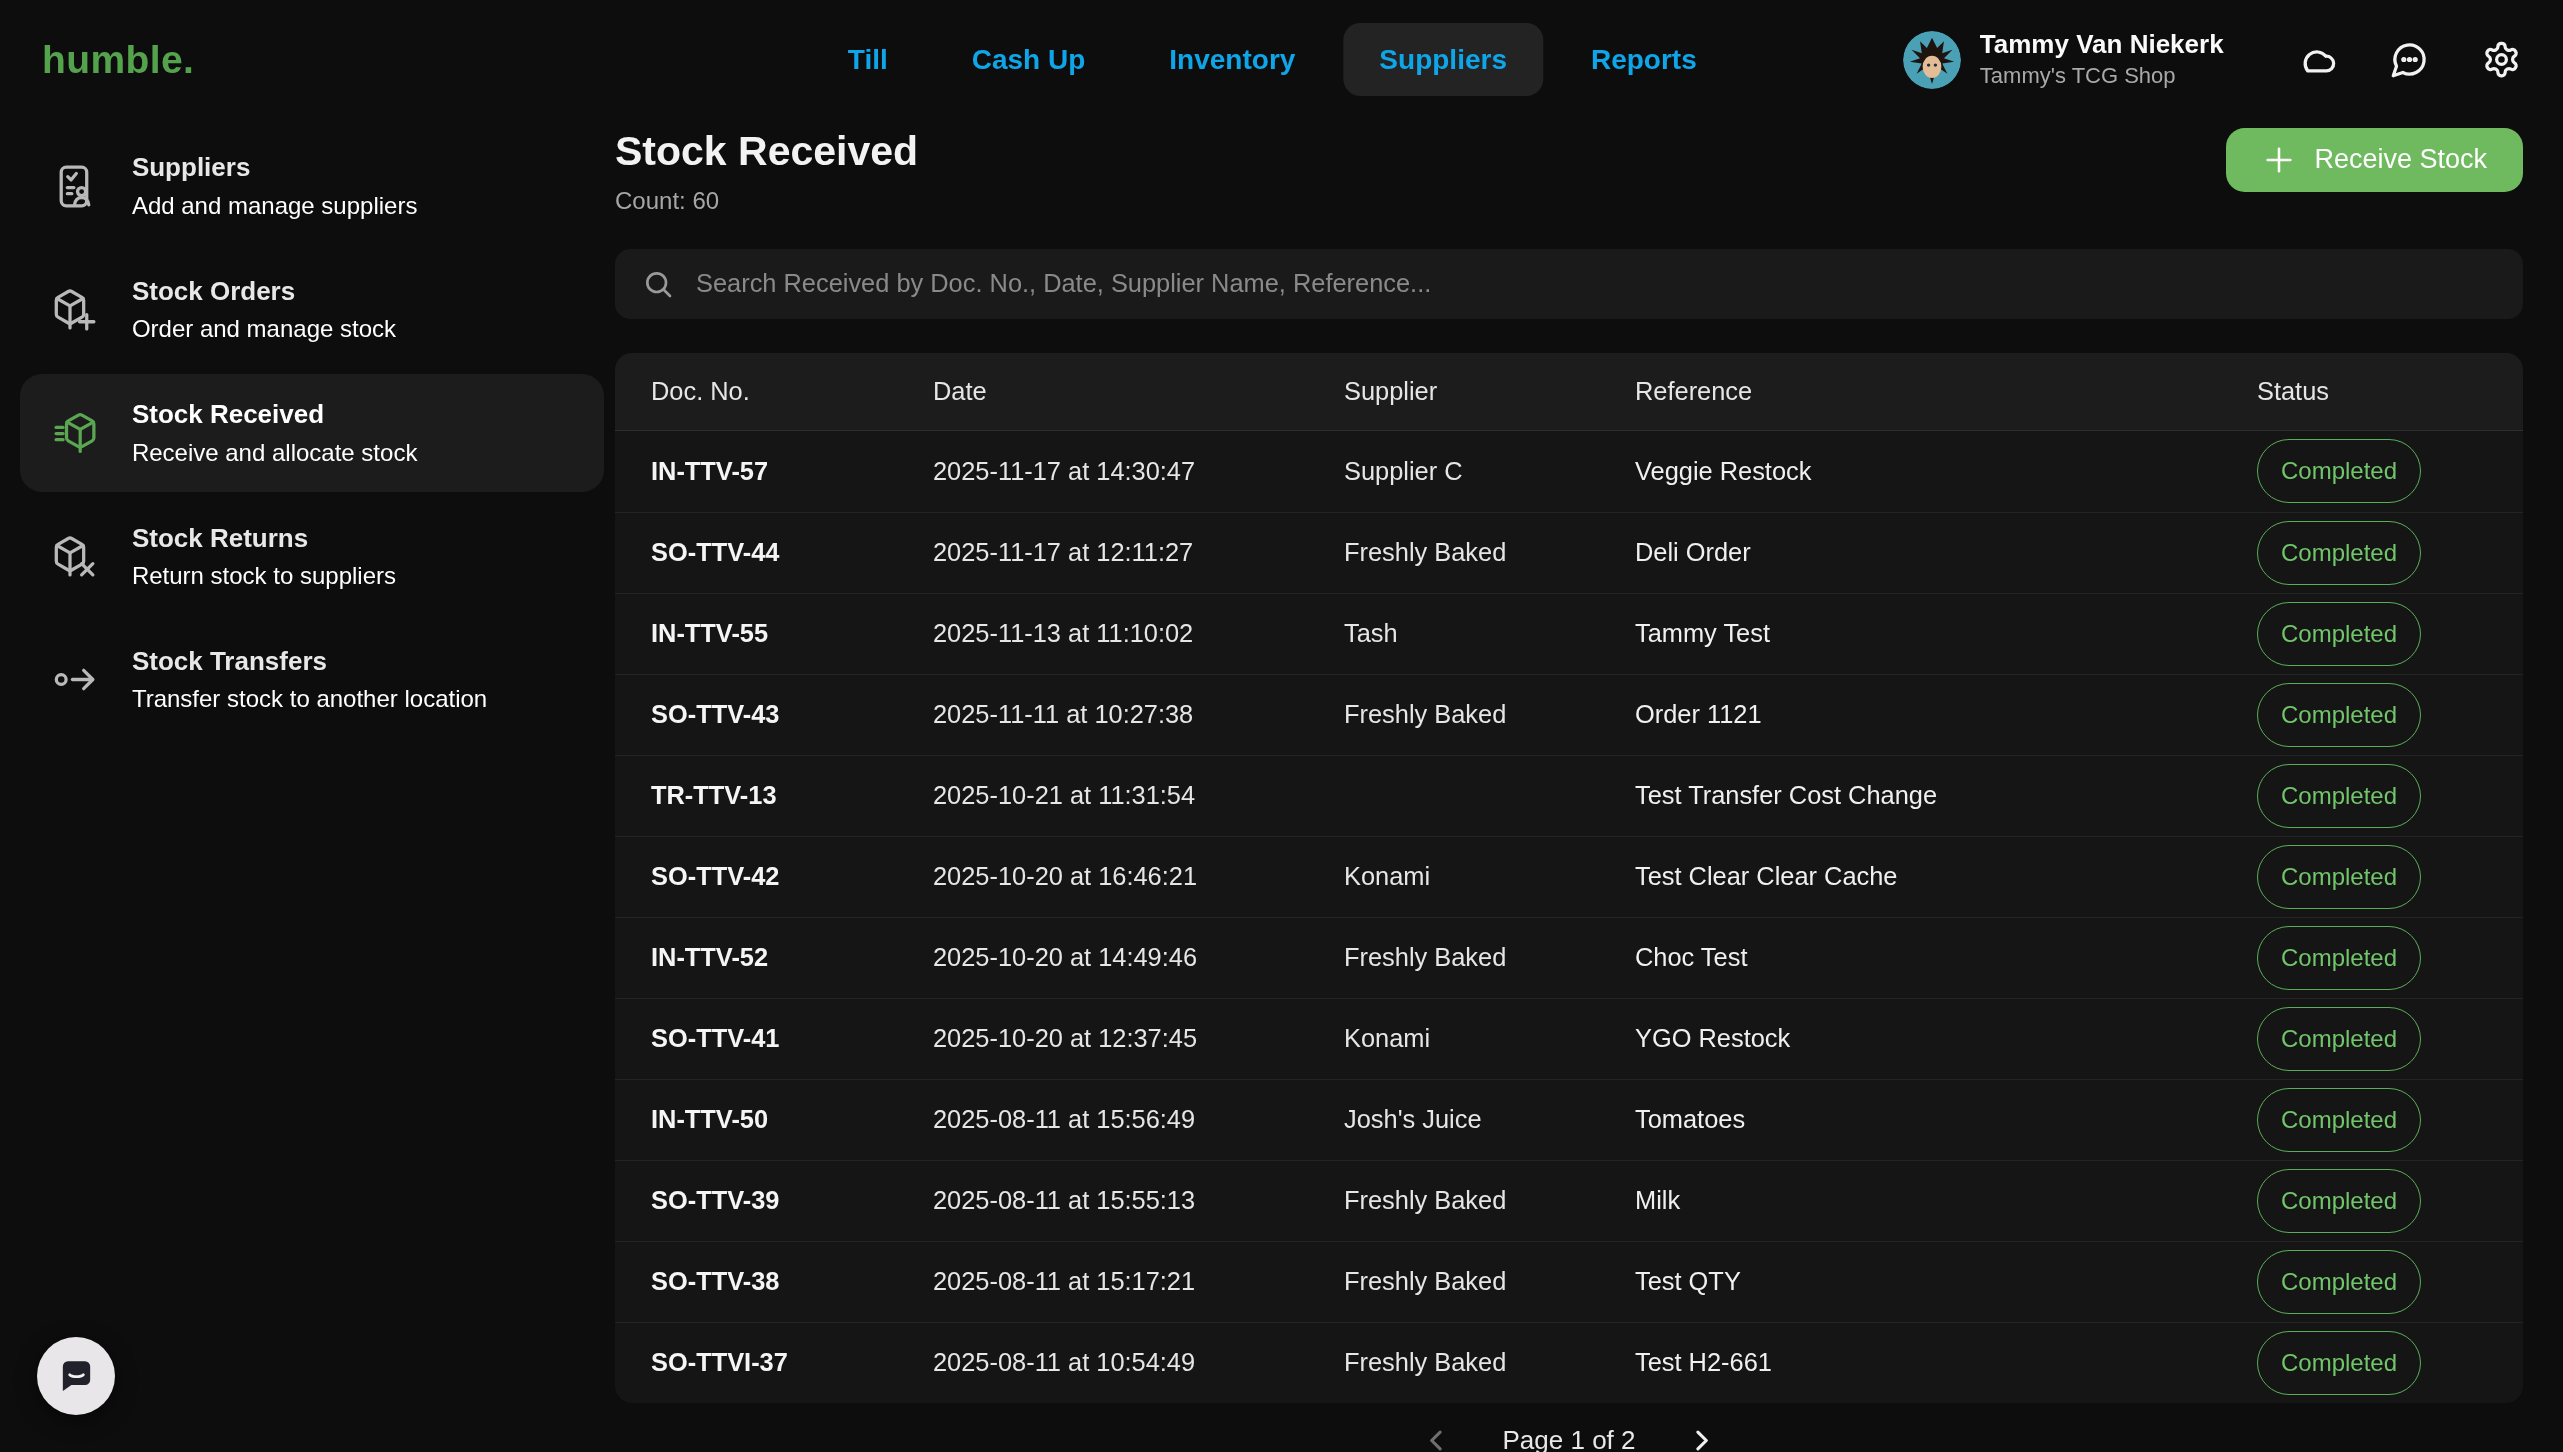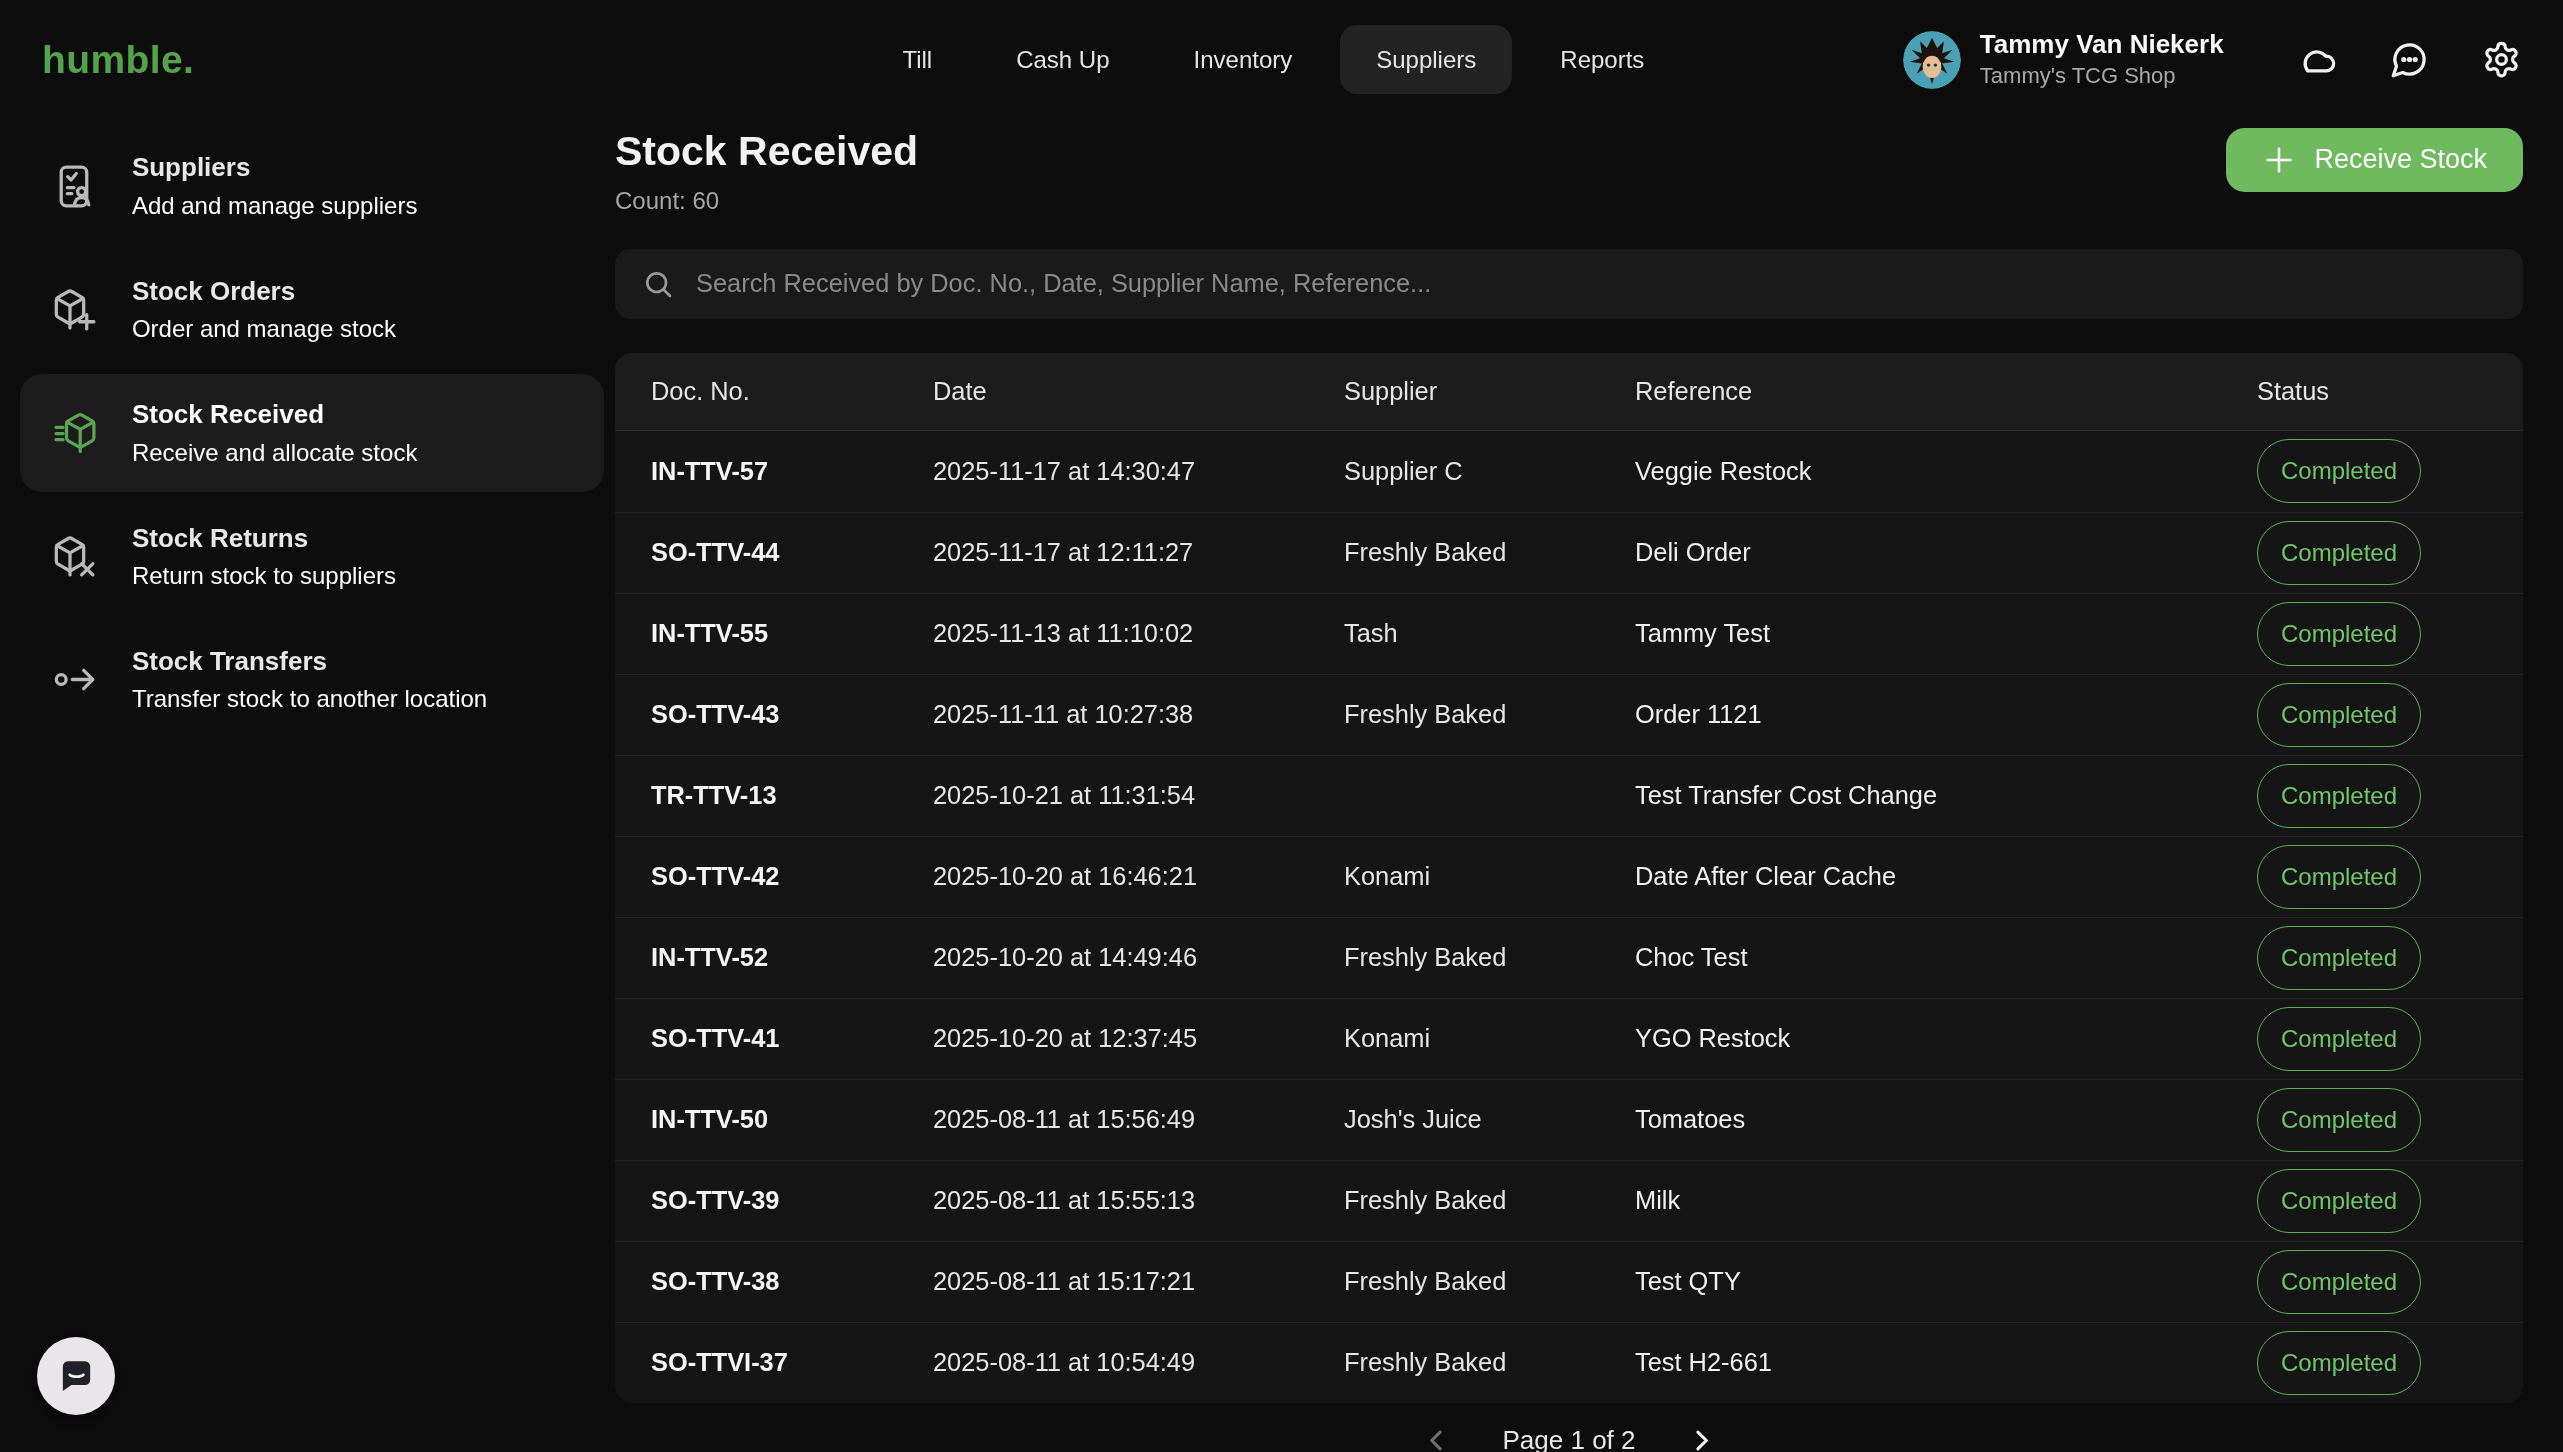--- a/index.html
+++ b/index.html
@@ -6,21 +6,21 @@
   html,body { background:#0d0d0d; }
   body { font-family:"Liberation Sans", sans-serif; color:#ededed; }
   .app { position:relative; width:2563px; height:1452px; background:#0d0d0d; overflow:hidden; }
 
   
   .topbar { position:relative; display:flex; align-items:center; justify-content:space-between;
             height:119px; padding:0 42px; }
   .logo { font-size:39px; font-weight:bold; color:#55a24d; letter-spacing:0.4px; }
   .topnav { position:absolute; left:50%; top:0; transform:translateX(-51%); height:119px;
             display:flex; align-items:center; gap:12px; }
-  .topnav-item { font-size:24px; color:#e5e5e5; padding:20.4px 36px; border-radius:17px; cursor:pointer; white-space:nowrap; }
+  .topnav-item { font-size:28px; color:#0ea5e9; padding:20.4px 36px; border-radius:17px; cursor:pointer; white-space:nowrap;font-weight:bold; }
   .topnav-item.active { background:#232323; }
   .user-cluster { display:flex; align-items:center; gap:49px; }
   .user-menu { display:flex; align-items:center; gap:18.7px; cursor:pointer;justify-content:space-between; }
   .avatar { width:58px; height:58px; border-radius:50%; overflow:hidden; flex:0 0 auto; }
   .user-text .name { font-size:26px; font-weight:bold; color:#fafafa; line-height:1.15; }
   .user-text .org  { font-size:22px; color:#a9a9a9; margin-top:3.4px; }
   .top-icons { display:flex; align-items:center; gap:53px; margin-left:25.4px; }
   .top-icon { width:39px; height:39px; cursor:pointer; color:#f2f2f2; }
   .top-icon svg { width:100%; height:100%; }
 
@@ -296,21 +296,21 @@
     <div class="td c-reference">Test Transfer Cost Change</div>
     <div class="td c-status">
       <span class="badge">Completed</span>
     </div>
   </div>
 
   <div class="trow">
     <div class="td c-doc">SO-TTV-42</div>
     <div class="td c-date">2025-10-20 at 16:46:21</div>
     <div class="td c-supplier">Konami</div>
-    <div class="td c-reference">Date After Clear Cache</div>
+    <div class="td c-reference">Test Clear Clear Cache</div>
     <div class="td c-status">
       <span class="badge">Completed</span>
     </div>
   </div>
 
   <div class="trow">
     <div class="td c-doc">IN-TTV-52</div>
     <div class="td c-date">2025-10-20 at 14:49:46</div>
     <div class="td c-supplier">Freshly Baked</div>
     <div class="td c-reference">Choc Test</div>

